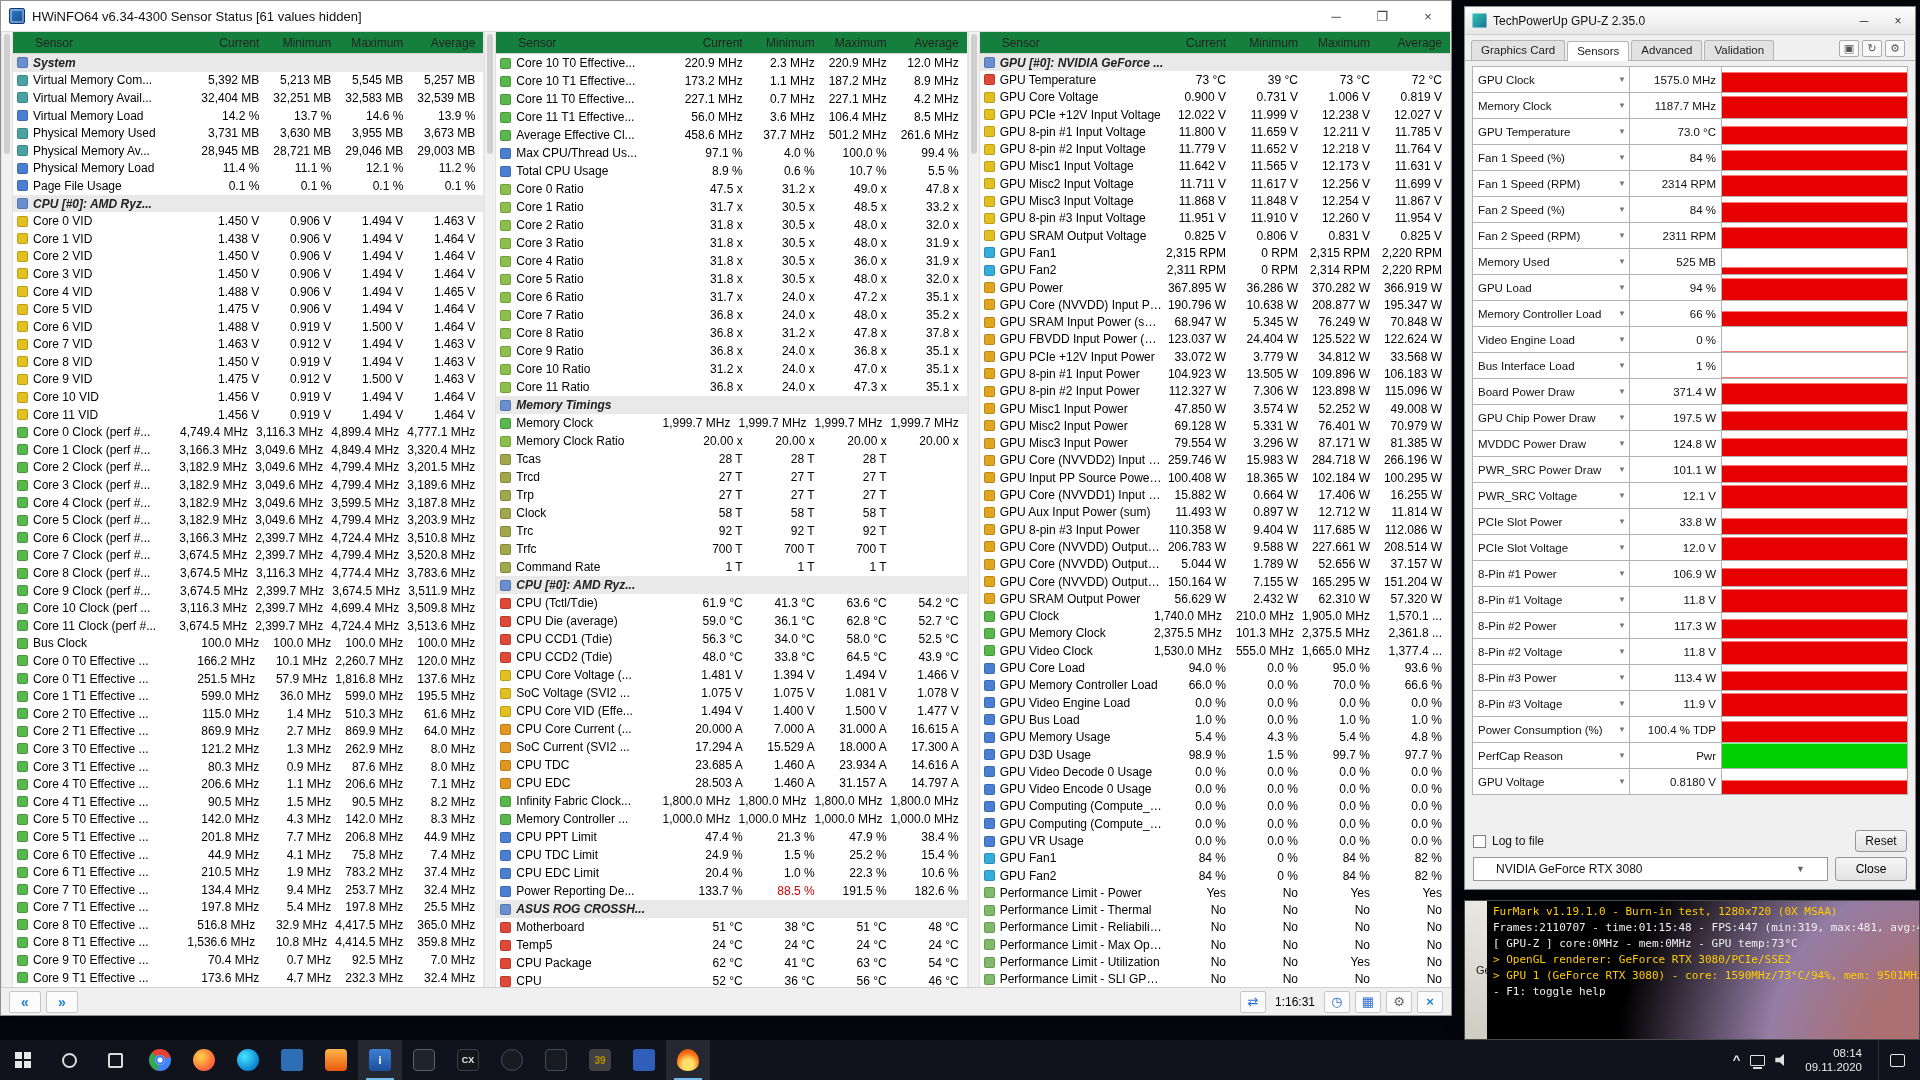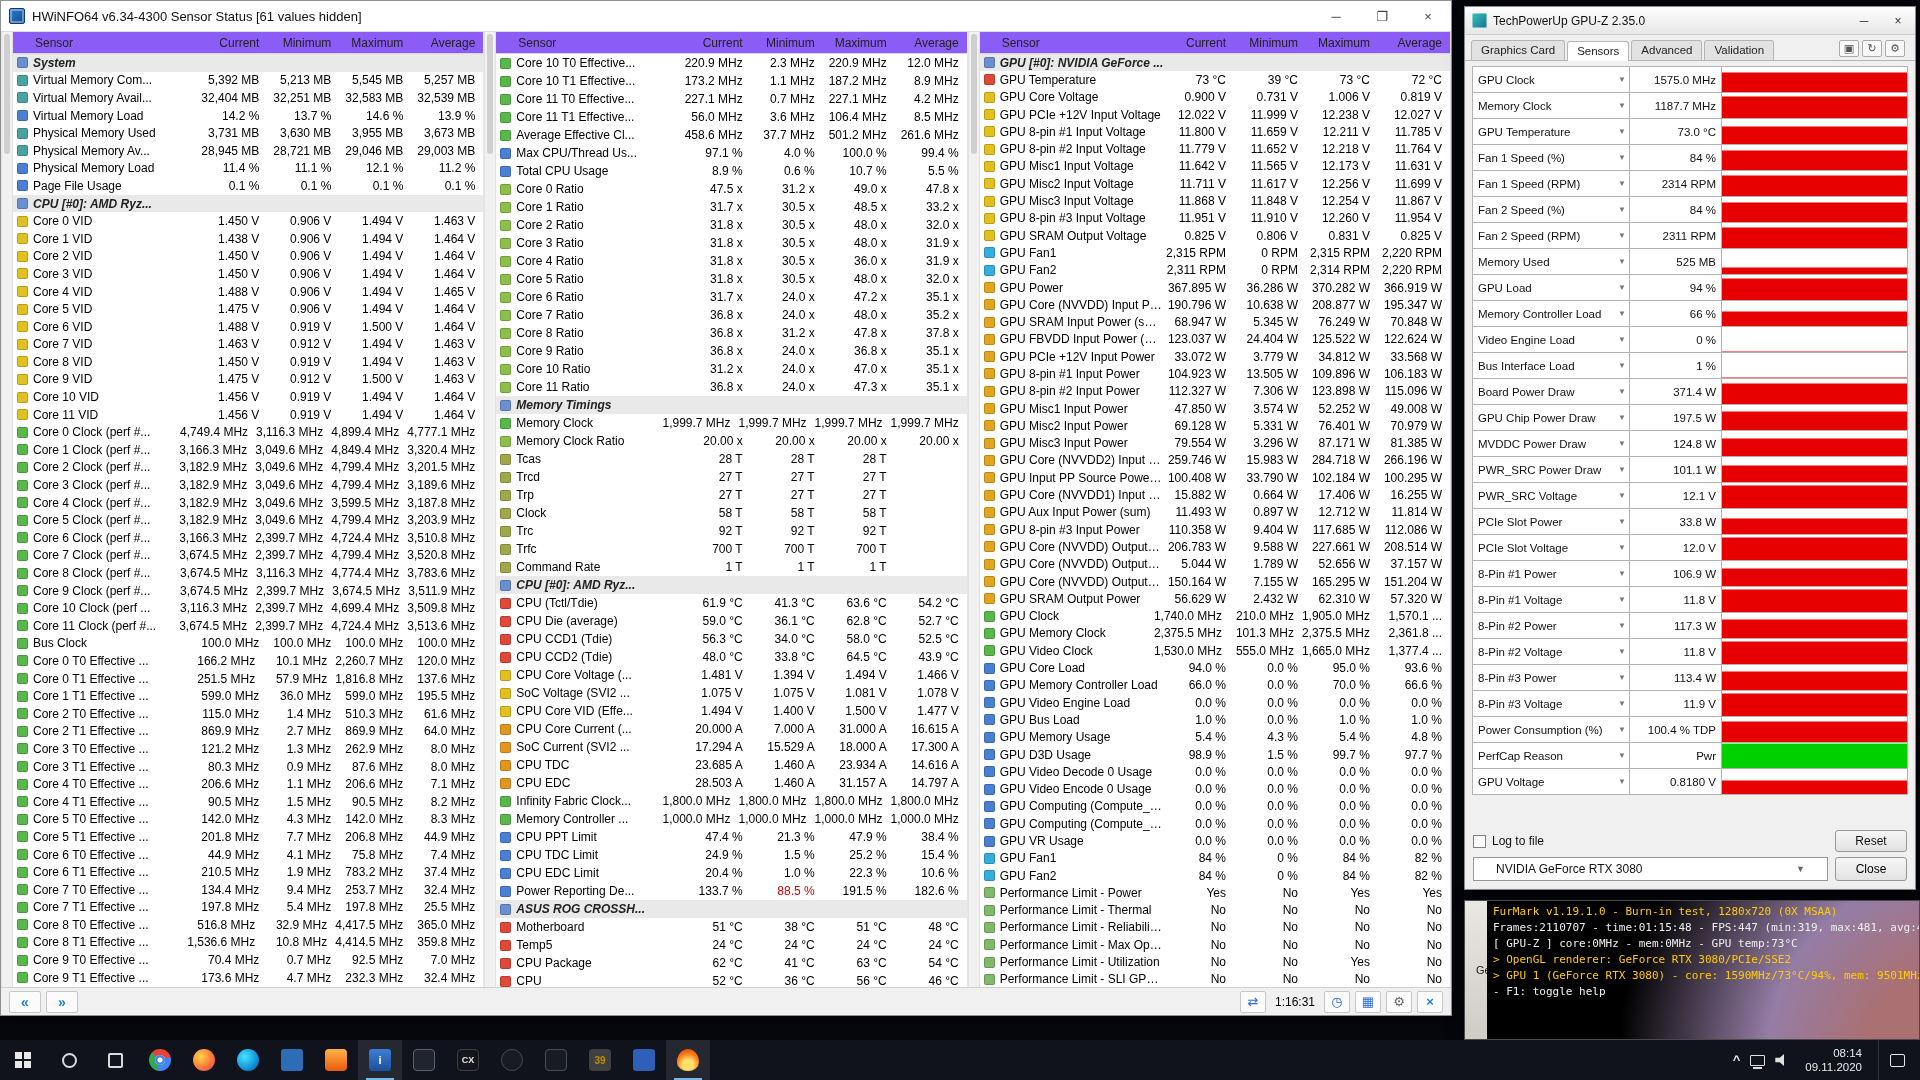--- a/index.html
+++ b/index.html
@@ -11,21 +11,21 @@
 #hwinfo{left:0;top:0;width:1452px;height:1016px;background:#fff;border:1px solid #8f8f8f;display:flex;flex-direction:column}
 .titlebar{flex:0 0 30px;background:#ffffff;border-bottom:1px solid #dcdcdc;display:flex;align-items:center;padding-left:8px}
 .hw-logo{width:16px;height:16px;border-radius:2px;background:linear-gradient(135deg,#2f7fd0,#134a8e);border:1px solid #0d3a72;box-shadow:inset 0 0 0 2px rgba(255,255,255,.35)}
 .titlebar .ttl{font-size:13px;color:#111;margin-left:7px;flex:1;white-space:nowrap;overflow:hidden}
 .winbtns{display:flex;height:30px}
 .winbtn{width:46px;display:flex;align-items:center;justify-content:center;font-size:13px;color:#444}
 .panels{flex:1;display:flex;overflow:hidden;background:#fff}
 .vscroll{flex:0 0 12px;background:#f1f1f1;border-left:1px solid #e2e2e2;border-right:1px solid #e2e2e2;position:relative}
 .vscroll::after{content:"";position:absolute;left:2px;right:2px;top:2px;height:120px;background:#cfcfcf;border-radius:4px}
 .panel{flex:1;display:flex;flex-direction:column;overflow:hidden;border-right:1px solid #e6e6e6}
-.phead{flex:0 0 22px;display:flex;align-items:center;background:#8b5cf6;border-bottom:1px solid #d6d6d6;font-size:12px;color:#222}
+.phead{flex:0 0 22px;display:flex;align-items:center;background:#15803d;border-bottom:1px solid #d6d6d6;font-size:12px;color:#222}
 .phead .hlbl{flex:1;padding-left:22px}
 .phead .hval{flex:0 0 72px;text-align:right;padding-right:8px}
 .prows{flex:1;overflow:hidden}
 .hrow{display:flex;align-items:center;height:var(--rh,18px);font-size:12px;color:#000;white-space:nowrap}
 .hrow.sec{background:#e9e9e9;font-weight:bold;font-style:italic;color:#222}
 .hrow .ic{flex:0 0 11px;height:11px;margin:0 5px 0 4px;border-radius:2px;box-shadow:inset 0 0 0 1px rgba(0,0,0,.18)}
 .hrow .lbl{flex:1;overflow:hidden;text-overflow:ellipsis}
 .hrow .val{flex:0 0 72px;text-align:right;padding-right:8px}
 .val.red{color:#d40000}
 .ic-sec{background:#6a8fd0}.ic-mem{background:#4aa3a3}.ic-load{background:#4a7fd4}
@@ -55,21 +55,21 @@
 .gz-row{display:flex;height:27px}
 .gz-row + .gz-row{margin-top:-1px}
 .gz-sel{flex:0 0 158px;border:1px solid #b2b2b2;background:#fff;display:flex;align-items:center;font-size:11.5px;padding:0 3px 0 5px;color:#111}
 .gz-sel .arr{margin-left:auto;color:#777;font-size:8px}
 .gz-val{flex:0 0 92px;border:1px solid #b2b2b2;border-left:none;background:#fff;display:flex;align-items:center;justify-content:flex-end;padding-right:5px;font-size:11.5px;color:#111}
 .gz-graph{flex:1;border:1px solid #b2b2b2;border-left:none;background:#fff;position:relative;overflow:hidden}
 .gz-fill{position:absolute;left:0;right:0;bottom:0;background:#e60000;border-top:1px solid #ff7a7a}
 .gz-fill.green{background:#00cf00;border-top-color:#8aff8a}
 .gz-log{flex:0 0 28px;display:flex;align-items:center;padding:2px 8px 0 8px;font-size:12px;color:#111}
 .gz-check{width:13px;height:13px;border:1px solid #808080;background:#fff;margin-right:6px}
-.gz-reset{margin-left:auto;width:72px;height:22px;border:1px solid #979797;background:linear-gradient(#f6f6f6,#e2e2e2);display:flex;align-items:center;justify-content:center;font-size:12px;border-radius:3px}
+.gz-reset{margin-left:auto;width:52px;height:22px;border:1px solid #979797;background:linear-gradient(#f6f6f6,#e2e2e2);display:flex;align-items:center;justify-content:center;font-size:12px;border-radius:3px}
 .gz-bottom{flex:0 0 34px;display:flex;align-items:center;gap:7px;padding:3px 8px 8px 8px}
 .gz-combo{flex:1;height:24px;border:1px solid #979797;background:#fff;display:flex;align-items:center;padding:0 22px;font-size:12px;color:#111}
 .gz-combo .arr{margin-left:auto;color:#666;font-size:9px}
 .gz-closebtn{width:72px;height:24px;border:1px solid #979797;background:linear-gradient(#f6f6f6,#e2e2e2);display:flex;align-items:center;justify-content:center;font-size:12px;border-radius:3px}
 
 
 #furmark{left:1464px;top:900px;width:456px;height:140px;border:1px solid #4a4a4a;display:flex;background:#c4b5fd}
 .fm-title{flex:0 0 22px;background:linear-gradient(#e9e7e1,#cfccc4);display:flex;align-items:center;padding:0 6px;font-size:11px;color:#1a1a1a;white-space:nowrap;overflow:hidden}
 .fm-flame{width:12px;height:14px;margin-right:5px;background:radial-gradient(circle at 50% 75%,#ffe06a 0 30%,#ff8c1a 60%,#c33b00);border-radius:50% 50% 50% 50%/62% 62% 38% 38%}
 .fm-body{flex:1;padding:3px 6px;font-family:"DejaVu Sans Mono","Liberation Mono",monospace;font-size:11px;line-height:16px;white-space:nowrap;overflow:hidden;background:radial-gradient(circle at 108% 115%,rgba(150,55,0,.55) 0 18%,rgba(60,20,0,.35) 38%,#000 68%)}
@@ -1164,21 +1164,21 @@
             <span class="lbl">GPU Core (NVVDD2) Input P...</span>
             <span class="val">259.746 W</span>
             <span class="val">15.983 W</span>
             <span class="val">284.718 W</span>
             <span class="val">266.196 W</span>
           </div>
           <div class="hrow">
             <span class="ic ic-pow"></span>
             <span class="lbl">GPU Input PP Source Power ...</span>
             <span class="val">100.408 W</span>
-            <span class="val">33.790 W</span>
+            <span class="val">18.365 W</span>
             <span class="val">102.184 W</span>
             <span class="val">100.295 W</span>
           </div>
           <div class="hrow">
             <span class="ic ic-pow"></span>
             <span class="lbl">GPU Core (NVVDD1) Input P...</span>
             <span class="val">15.882 W</span>
             <span class="val">0.664 W</span>
             <span class="val">17.406 W</span>
             <span class="val">16.255 W</span>

